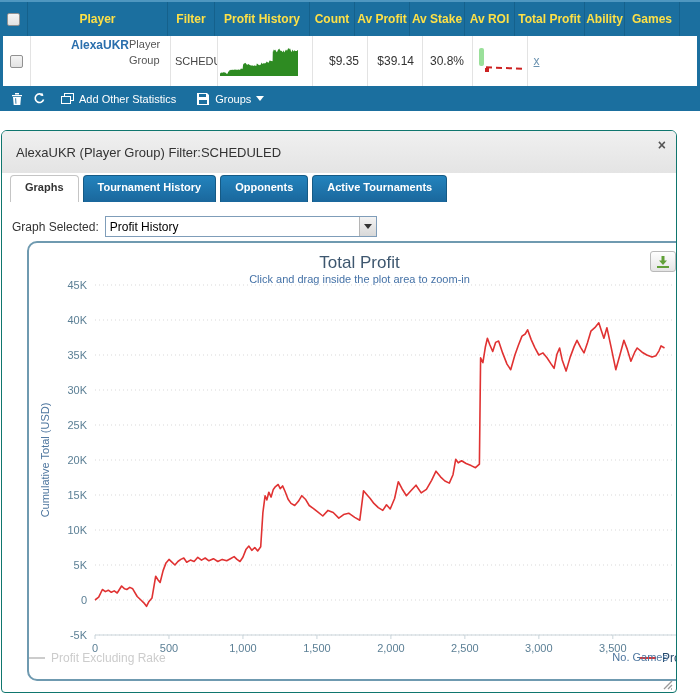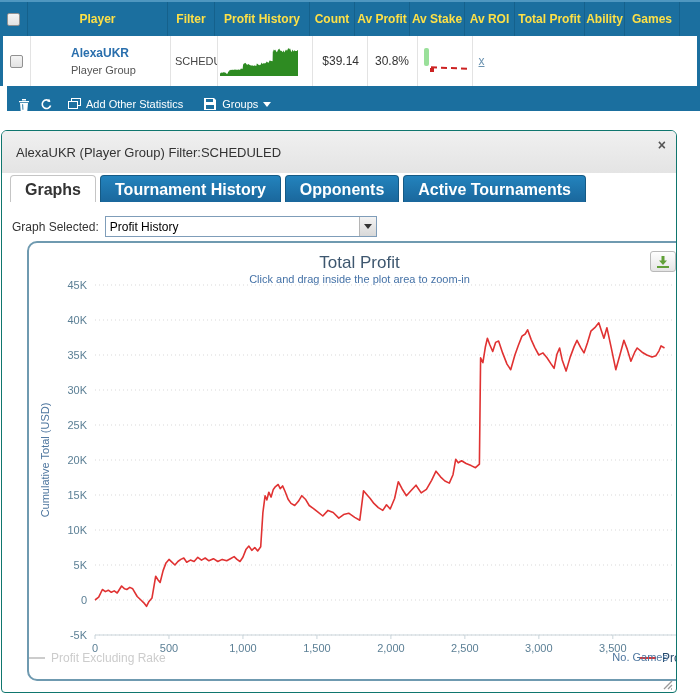--- a/index.html
+++ b/index.html
@@ -24,52 +24,52 @@
   .c4 { width:45px; }
   .c5 { width:55px; }
   .c6 { width:55px; }
   .c7 { width:50px; }
   .c8 { width:70px; }
   .c9 { width:40px; }
   .c10 { width:55px; }
   .c11 { width:17px; border-right:none !important; justify-content:center; }
   .checkbox { width:13px; height:13px; border:1px solid #919191; border-radius:2px;
     background:linear-gradient(#f4f4f4,#e2e2e2); }
-  .player-cell { flex-direction:column; align-items:flex-start !important;
+  .player-cell { flex-direction:row; align-items:flex-start !important;
     justify-content:center; padding-left:40px; }
   .player-link { color:#2a6fad; font-weight:bold; font-size:12px; text-decoration:none; line-height:18px; }
   .player-type { color:#555; font-size:11px; line-height:16px; }
   .filter-text { font-size:11px; color:#444; }
   .remove-link { color:#6a92b0; font-size:12px; text-decoration:underline; cursor:pointer; }
   
   .form-widget { position:relative; width:48px; height:30px; margin-left:4px; }
   .form-bar { position:absolute; left:2px; top:2px; width:5px; height:18px;
     background:#9ae09a; border-radius:2px; }
   .form-line { position:absolute; left:9px; top:21px; width:36px;
     border-top:2px dashed #cc2222; transform:rotate(2deg); }
   .form-dot { position:absolute; left:8px; top:22px; width:4px; height:4px; background:#cc2222; }
 
   
-  .stat-toolbar { display:flex; align-items:flex-end; background:#1b6f9f; height:25px;
-    color:#fff; font-size:11px; gap:8px; padding-left:10px;margin-left:7px; }
+  .stat-toolbar { display:flex; align-items:center; background:#1b6f9f; height:25px;
+    color:#fff; font-size:11px; gap:8px; padding-left:10px; }
   .tb-icon { width:14px; height:14px; display:inline-flex; align-items:center;
     justify-content:center; }
   .tb-btn { display:inline-flex; align-items:center; gap:5px; cursor:pointer; padding:0 6px; }
   .caret-down { width:0; height:0; border-left:4px solid transparent;
     border-right:4px solid transparent; border-top:5px solid #fff; }
 
   
   .panel { position:relative; width:676px; height:563px; margin:19px auto 4px 1px;
     border:1px solid #0f766e; border-radius:6px 6px 4px 4px; background:#fff; overflow:hidden; }
   .panel-titlebar { height:42px; background:linear-gradient(#f0f0f0,#e4e4e4);
     display:flex; align-items:center; padding:0 14px; font-size:13px; color:#333; }
   .panel-close { position:absolute; top:8px; right:10px; color:#555; font-size:14px;
     font-weight:bold; line-height:12px; cursor:pointer; }
   .tabs { display:flex; gap:4px; padding:2px 0 0 8px; height:29px; }
-  .tab { border-radius:4px 4px 0 0; padding:5px 14px 0 14px; font-size:16px; font-weight:bold;
+  .tab { border-radius:4px 4px 0 0; padding:5px 14px 0 14px; font-size:11px; font-weight:bold;
     cursor:pointer; height:27px; }
   .tab.active { background:#fff; color:#333; border:1px solid #c5c5c5; border-bottom:none; }
   .tab.inactive { background:linear-gradient(#2383bd,#1a679c); color:#fff; border:1px solid #155a85; border-bottom:none; }
   .graph-select-row { display:flex; align-items:center; margin:14px 0 0 10px; font-size:12px; color:#333; }
   .select-box { display:flex; margin-left:6px; width:272px; height:21px;
     border:1px solid #7f9db9; background:#fff; align-items:center; cursor:pointer; }
   .select-value { flex:1; padding-left:4px; font-size:12px; color:#000; white-space:nowrap; overflow:hidden; }
   .select-arrow { width:17px; height:19px; background:linear-gradient(#f4f4f4,#d8d8d8);
     border-left:1px solid #b5b5b5; display:flex; align-items:center; justify-content:center; }
   .select-arrow .caret { width:0; height:0; border-left:4px solid transparent;
@@ -123,20 +123,21 @@
       <span class="player-type">Player Group</span>
     </div>
     <div class="cell c2">
       <span class="filter-text">SCHEDULED</span>
     </div>
     <div class="cell c3">
       <svg id="sparkline" width="82" height="32">
           <path d="M2.0,28.4 L2.0,28.4 L2.5,28.2 L3.0,27.5 L3.4,27.7 L3.8,27.5 L4.2,27.7 L4.6,27.6 L5.0,27.8 L5.6,27.1 L6.1,27.4 L6.4,27.5 L6.8,27.3 L7.2,27.4 L7.8,28.1 L8.3,28.4 L8.7,28.7 L9.1,29.0 L9.4,28.6 L9.8,28.2 L10.3,26.2 L10.6,26.6 L10.9,26.8 L11.3,25.7 L11.7,25.0 L12.1,24.7 L12.5,25.0 L12.9,25.2 L13.3,24.9 L13.8,24.7 L14.2,24.6 L14.6,25.0 L15.1,24.8 L15.6,24.9 L16.1,24.5 L16.6,24.8 L17.1,24.6 L17.6,24.8 L18.2,24.6 L18.8,24.9 L19.4,24.7 L20.0,24.8 L20.5,24.6 L21.0,24.4 L21.5,24.7 L21.9,24.9 L22.3,24.5 L22.7,23.8 L23.1,23.5 L23.5,23.9 L23.9,23.6 L24.3,23.9 L24.7,23.5 L25.0,20.4 L25.3,18.9 L25.5,19.2 L25.8,18.5 L26.1,19.0 L26.4,18.3 L26.7,18.0 L27.1,17.8 L27.4,18.2 L27.7,18.0 L28.0,18.5 L28.4,19.2 L28.9,19.6 L29.4,19.8 L29.9,19.4 L30.3,18.9 L30.8,19.2 L31.3,19.8 L31.9,20.0 L32.5,20.3 L33.2,20.7 L33.9,20.2 L34.6,20.4 L35.4,20.9 L36.0,20.6 L36.8,20.5 L37.6,20.8 L38.3,21.1 L38.8,18.4 L39.2,18.7 L39.7,19.1 L40.2,19.6 L40.8,19.9 L41.4,20.2 L41.9,19.7 L42.4,20.1 L43.0,19.1 L43.5,17.6 L44.0,18.2 L44.7,18.9 L45.3,18.4 L46.0,17.9 L46.7,18.6 L47.4,18.3 L48.1,17.4 L48.7,16.6 L49.3,17.1 L49.9,17.5 L50.5,17.7 L51.0,16.9 L51.4,15.5 L51.8,15.8 L52.2,15.6 L52.8,15.9 L53.5,16.1 L54.1,16.3 L54.6,16.0 L54.8,6.2 L55.1,6.7 L55.5,5.2 L55.7,4.4 L56.1,5.0 L56.5,5.6 L56.9,4.8 L57.3,4.7 L57.8,5.8 L58.4,6.8 L58.9,7.3 L59.5,6.0 L60.0,5.1 L60.5,4.2 L60.9,4.0 L61.3,3.6 L61.7,4.5 L62.2,5.2 L62.8,6.0 L63.4,5.8 L63.9,6.2 L64.4,6.7 L64.9,7.2 L65.3,5.9 L65.6,5.3 L66.0,6.4 L66.5,7.4 L67.1,6.1 L67.6,5.2 L68.0,4.6 L68.5,5.2 L69.0,5.8 L69.4,4.9 L69.9,3.8 L70.5,3.4 L71.0,3.0 L71.3,3.7 L71.7,4.4 L72.1,3.4 L72.7,5.2 L73.3,7.3 L73.9,6.0 L74.4,4.6 L74.9,5.4 L75.4,6.5 L75.9,5.7 L76.3,5.3 L76.9,5.7 L77.6,6.0 L78.3,6.1 L78.8,6.0 L79.3,5.6 L79.5,5.1 L80.0,5.3 L80.0,31 L2,31 Z" fill="#2e8b22"></path>
         </svg>
     </div>
+    <div class="cell c5 num">$9.35</div>
     <div class="cell c6 num">$39.14</div>
     <div class="cell c7 num">30.8%</div>
     <div class="cell c10">
       <span class="form-widget">
         <span class="form-bar"></span>
         <span class="form-dot"></span>
         <span class="form-line"></span>
       </span>
     </div>
     <div class="cell c11">

